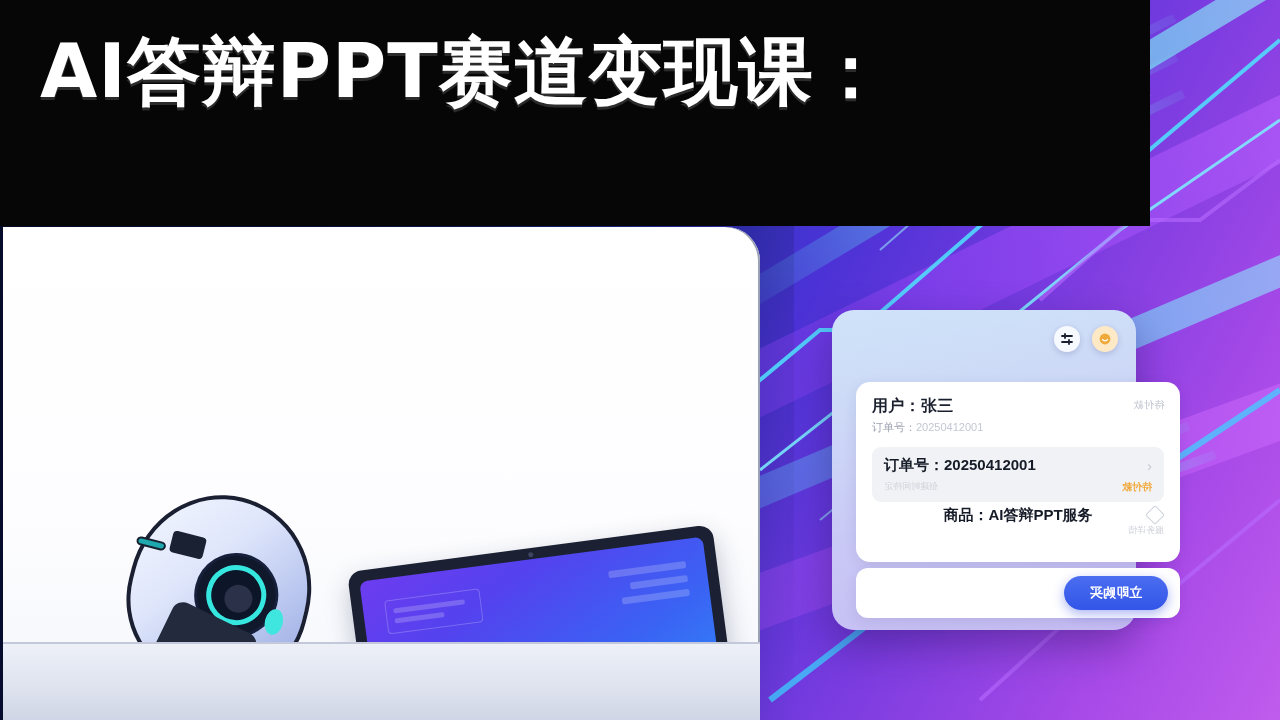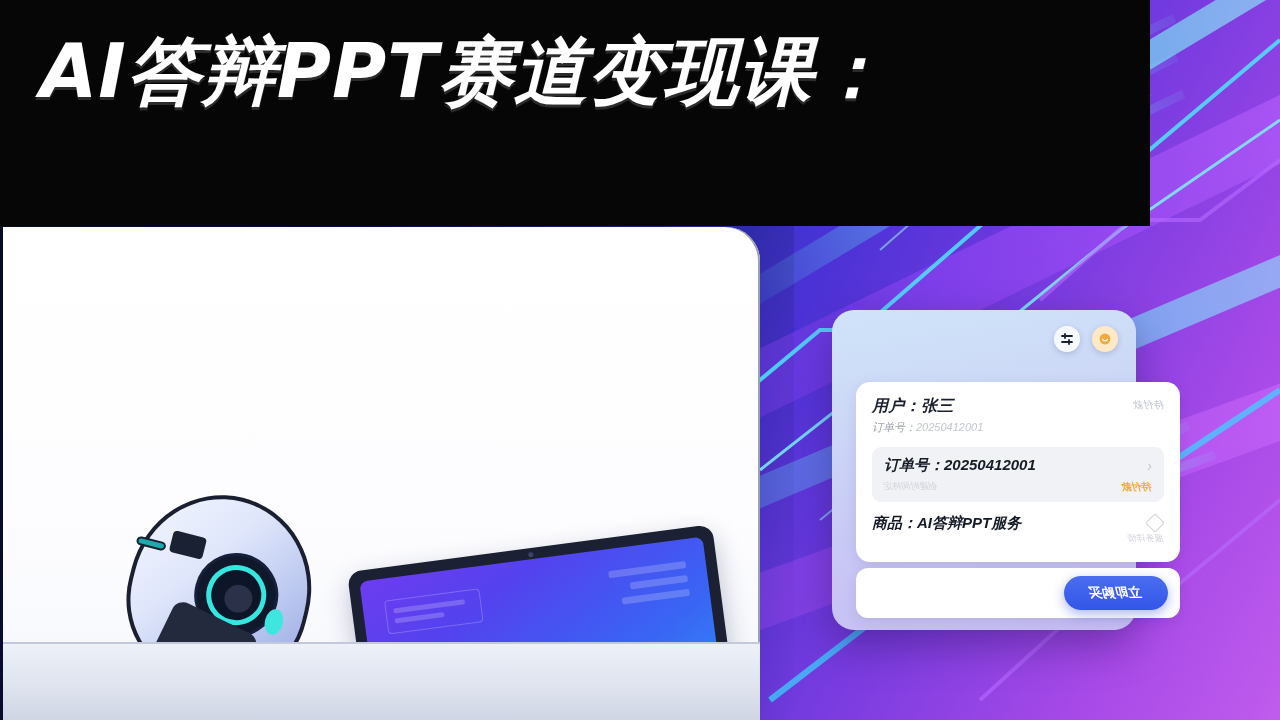--- a/index.html
+++ b/index.html
@@ -1,20 +1,20 @@
 <!DOCTYPE html>
 <html lang="zh"><head>
 <meta charset="utf-8">
 <title>AI答辩PPT赛道变现课</title>
 <style>
   html,body{margin:0;padding:0;background:#000;}
   *{box-sizing:border-box;}
   body{font-family:"Liberation Sans","DejaVu Sans",sans-serif;}
 
-  .stage{position:relative;width:1280px;height:720px;overflow:hidden;background:#0b0a1e;font-style:italic;}
+  .stage{position:relative;width:1280px;height:720px;overflow:hidden;background:#0b0a1e;}
 
   
   .bg{position:absolute;inset:0;
       background:
         linear-gradient(118deg,#0d1546 0%,#12206a 22%,#1b3bb5 40%,#4b32d6 58%,#7b3ce0 73%,#a84ae8 88%,#c05ced 100%);}
   .bg-dark-left{position:absolute;left:0;top:0;width:62%;height:100%;
       background:linear-gradient(100deg,#050a26 0%,#0a1140 45%,rgba(16,28,110,0) 100%);}
   
   .band{position:absolute;transform-origin:left center;border-radius:2px;filter:blur(0.4px);}
   .b1{right:-120px;top:-40px;width:620px;height:58px;transform:rotate(-31deg);
@@ -128,21 +128,21 @@
   .u-sub{font-size:11px;color:#9aa0ae;margin-top:3px;}
   .u-sub b{color:#c3c7d2;font-weight:400;}
   .u-right{position:absolute;right:0;top:2px;font-size:10px;color:#b9bec9;
            transform:scaleX(-1);letter-spacing:.5px;}
   .row-order{margin-top:12px;background:#f1f2f5;border-radius:9px;padding:9px 12px;position:relative;}
   .o-main{font-size:15px;font-weight:800;color:#161b28;}
   .o-sub{font-size:9px;color:#cfd2da;margin-top:4px;transform:scaleX(-1);display:inline-block;}
   .o-status{position:absolute;right:12px;bottom:8px;font-size:10px;font-weight:700;color:#f0a93c;
             transform:scaleX(-1);}
   .chev{position:absolute;right:12px;top:11px;color:#c2c6d0;font-size:14px;}
-  .row-item{margin-top:12px;position:relative;}
+  .row-item{margin-top:4px;position:relative;text-align:center;}
   .i-main{font-size:15px;font-weight:800;color:#161b28;}
   .i-sub{position:absolute;right:0;bottom:-12px;font-size:9px;color:#cfd2da;transform:scaleX(-1);}
   .heart{position:absolute;right:2px;top:2px;width:14px;height:14px;border:1.6px solid #cfd3dc;
          transform:rotate(45deg);border-radius:2px;}
   .card-foot{position:absolute;left:24px;top:258px;width:324px;height:50px;border-radius:12px;
              background:#fff;box-shadow:0 4px 14px rgba(40,30,90,.10);}
   .pay-btn{position:absolute;right:12px;top:8px;width:104px;height:34px;border-radius:17px;
            background:linear-gradient(180deg,#4a6df0,#3355e8);color:#fff;font-size:13px;font-weight:800;
            display:flex;align-items:center;justify-content:center;
            box-shadow:0 4px 12px rgba(45,70,225,.4);}

